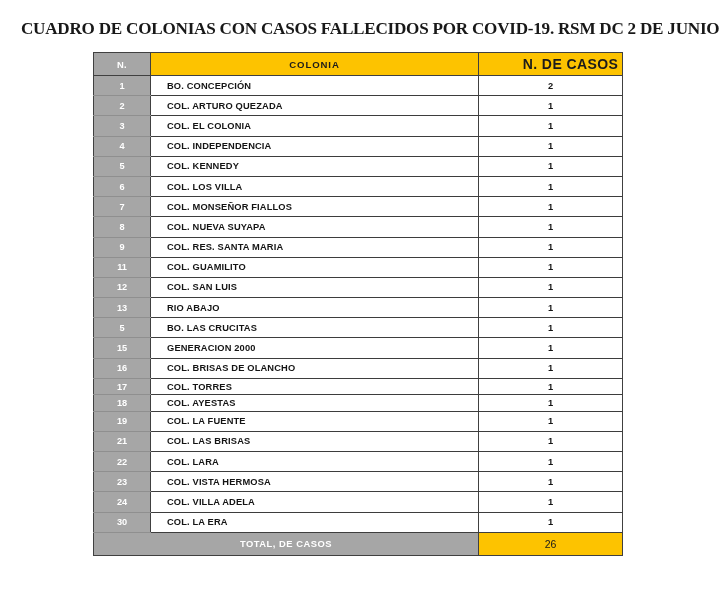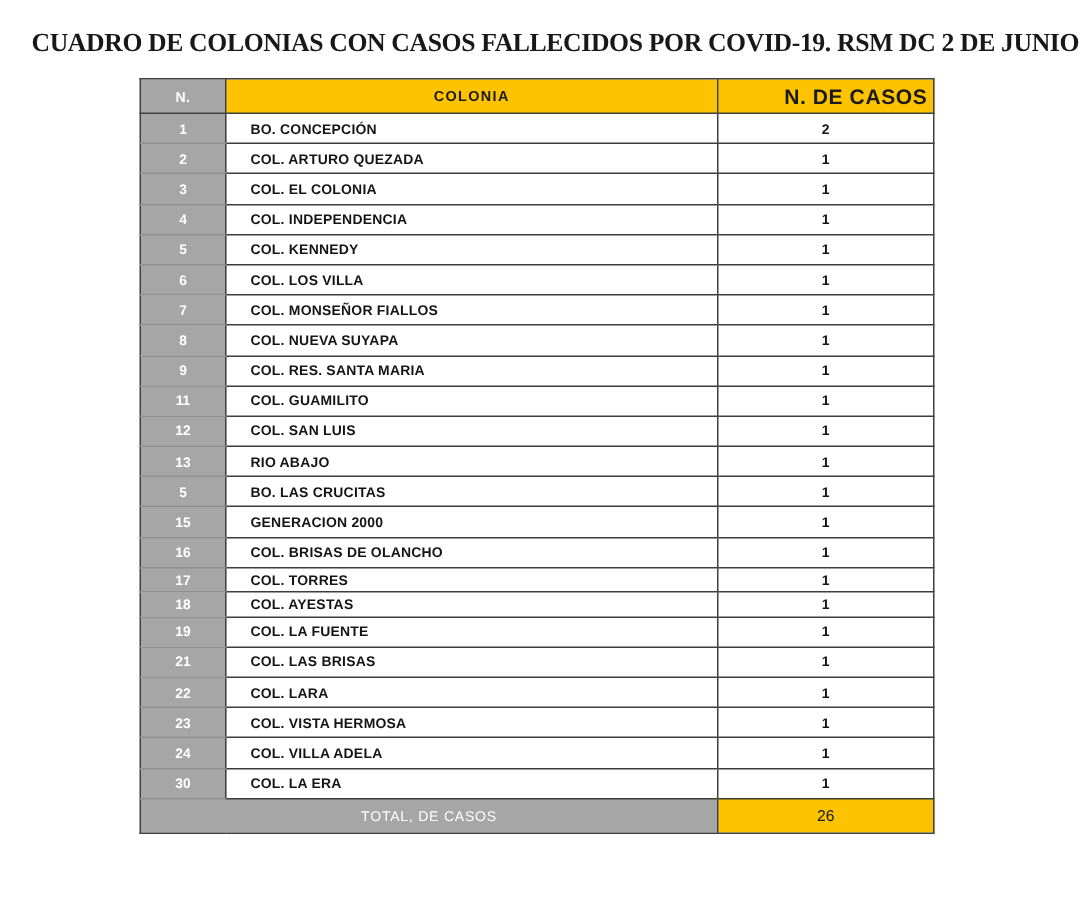--- a/index.html
+++ b/index.html
@@ -129,21 +129,21 @@
   tfoot td {
     padding: 0;
     height: 22px;
     border: 1px solid #404040;
     vertical-align: middle;
   }
   td.f-label {
     background: #a6a6a6;
     color: #ffffff;
     font-size: 9.4px;
-    font-weight: normal;
+    font-weight: bold;
     letter-spacing: 0.5px;
     text-align: center;
   }
   td.f-value {
     background: #fdc300;
     color: #1b1b1b;
     font-size: 10.5px;
     font-weight: normal;
     text-align: center;
   }

